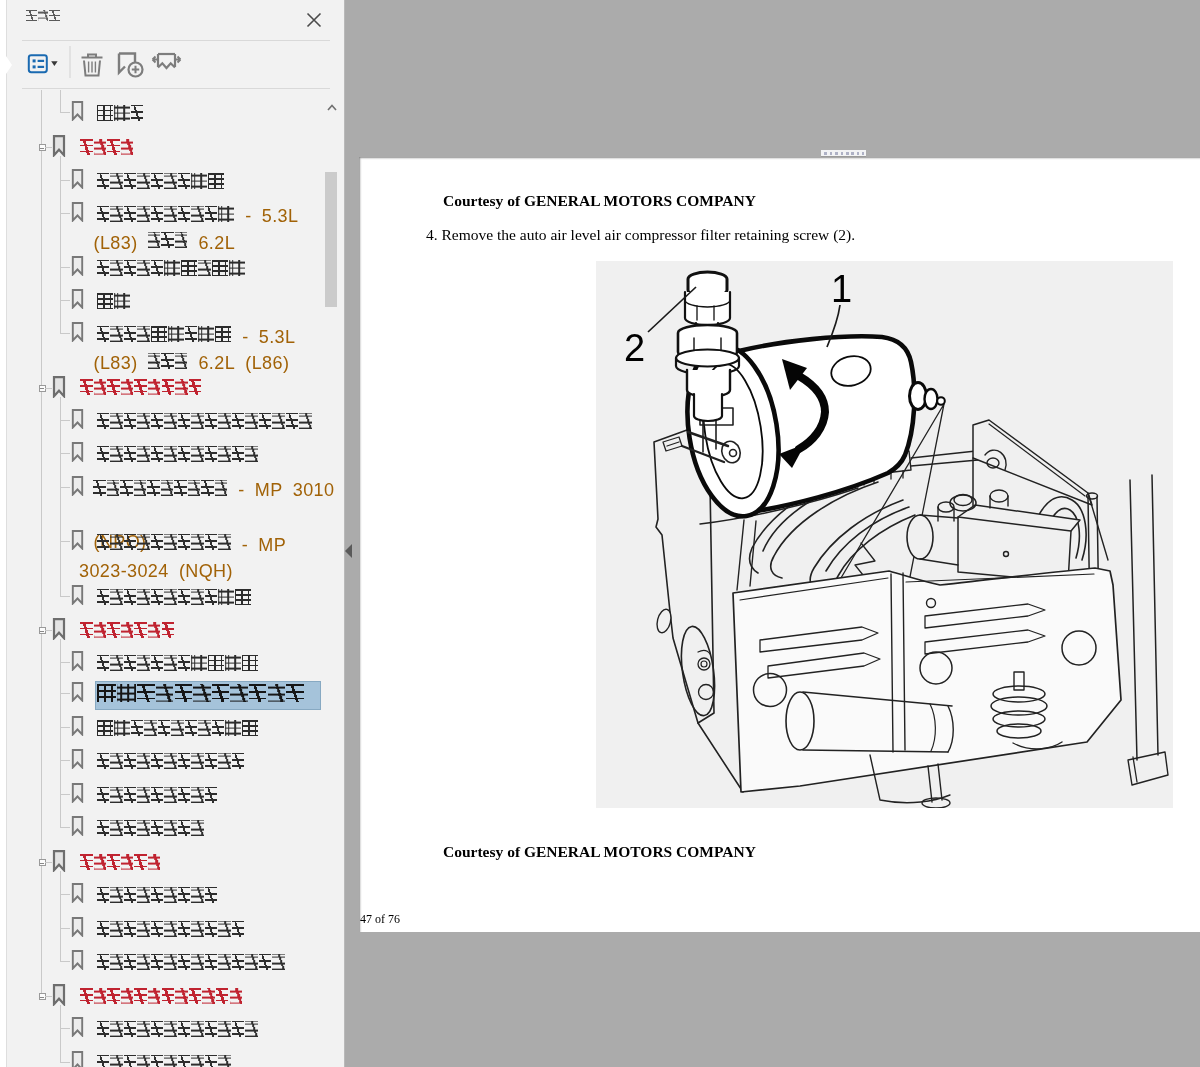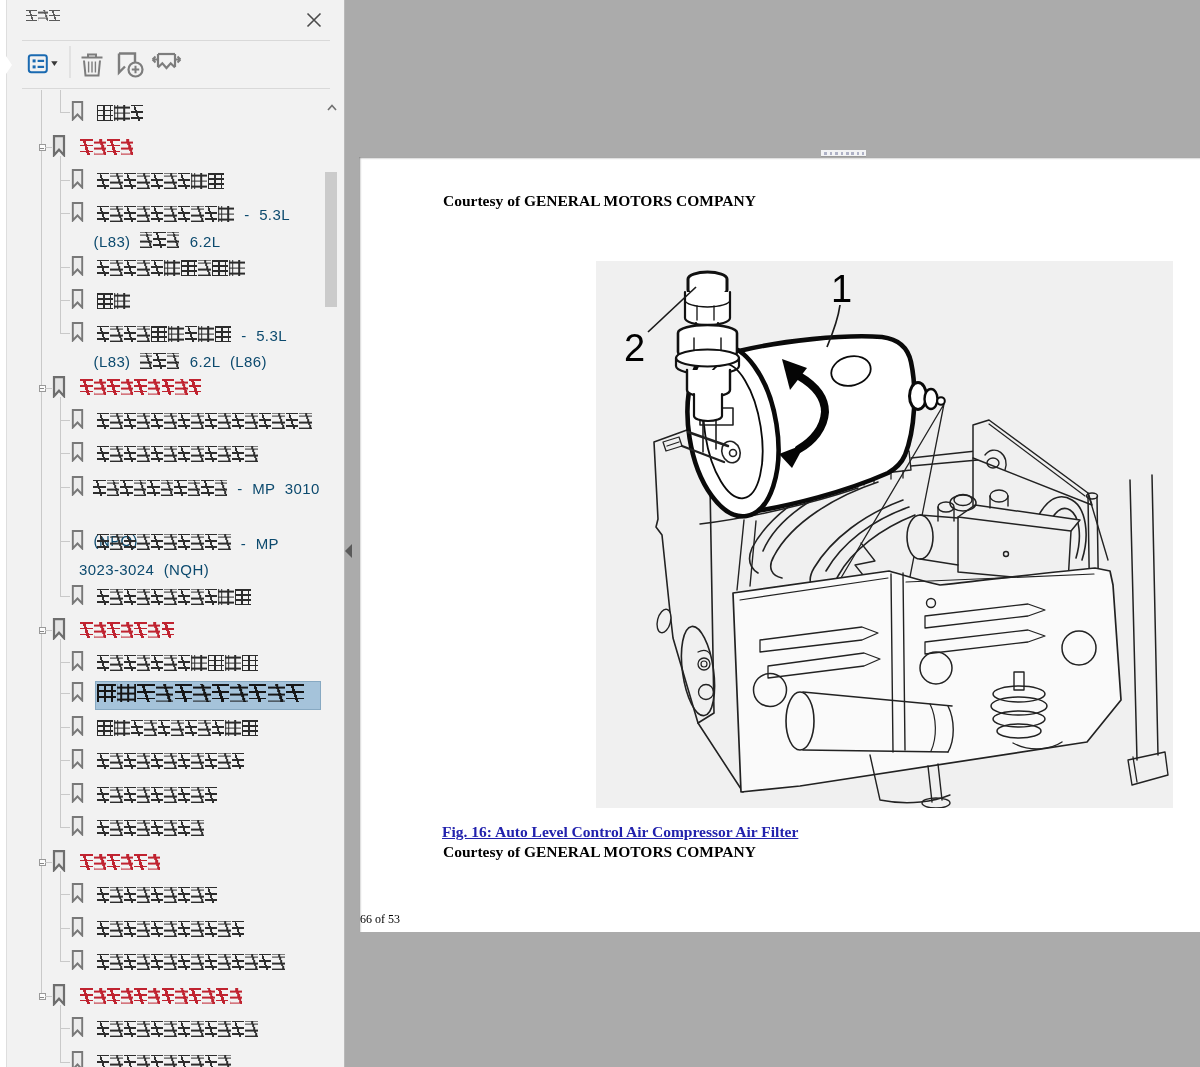--- a/index.html
+++ b/index.html
@@ -36,21 +36,21 @@
 
 
 #tbar { position:absolute; left:0; top:44px; width:345px; height:44px; }
 
 
 .tl { position:absolute; background:#c9c9c9; }
 .xb { position:absolute; width:7px; height:7px; background:#fcfcfc; border:1px solid #9a9a9a; }
 .xb:after { content:""; display:block; margin:2.5px auto 0; width:3.5px; height:1px; background:#888; }
 .bi { position:absolute; }
 .row { position:absolute; white-space:nowrap; font-size:15px; color:#1e1e1e; }
-.row i { font-style:normal; font-family:"Liberation Sans", sans-serif; font-size:15px; color:#0c4a6e;
+.row i { font-style:normal; font-family:"Liberation Sans", sans-serif; font-size:18px; color:#a16207;
   display:inline-block; vertical-align:top; margin-top:1px; letter-spacing:0.4px; word-spacing:4.8px;}
 .selbg { position:absolute; left:95px; top:680.5px; width:226px; height:29.5px;
   background:#a5c3da; border:1px solid #87a9c2; }
 
 
 .g { display:inline-block; vertical-align:top; height:16px; margin:0.5px 1px 0 0; }
 .row .g:nth-child(even), #ptitle .g:nth-child(even) { background-position:0 2.6px, 3.2px 0; }
 .k { width:16px; background:
   repeating-linear-gradient(180deg, #2c2c2c 0 1.5px, transparent 1.5px 5px),
   repeating-linear-gradient(90deg, #2c2c2c 0 1.5px, transparent 1.5px 6.4px); }
@@ -76,20 +76,21 @@
 #sbthumb { position:absolute; left:325px; top:172px; width:12px; height:135px; background:#cbcbcb; }
 </style></head>
 <body>
 <div id="root">
 
 <div id="prevpage">
       <span></span>
     </div>
 <div id="page">
   <div class="serif" id="c1">Courtesy of GENERAL MOTORS COMPANY</div>
+  <div class="serif" id="step">4. Remove the auto air level air compressor filter retaining screw (2).</div>
   <div id="figbox"><svg width="577" height="547" viewBox="596 261 577 547" fill="none">
 <g stroke="#222" stroke-width="1.6" fill="none" stroke-linejoin="round" stroke-linecap="round">
 
   <path d="M687 430 L654 442 L658 519 L656 527 L662 535 L670 612 L673 638 L698 723 L714 713 L710 485 L703 434 Z" fill="#f0f0f0"></path>
   <path d="M663 442 l16 -5 l3 9 l-16 5 z M667 446 l12 -4" stroke-width="1.3"></path>
   <ellipse cx="698" cy="671" rx="15.5" ry="45" transform="rotate(-8 698 671)"></ellipse>
   <circle cx="704" cy="664" r="6" stroke-width="1.3"></circle>
   <circle cx="704" cy="664" r="3" stroke-width="1.2"></circle>
   <path d="M698 652 q8 -4 12 2" stroke-width="1.2"></path>
   <circle cx="706" cy="692" r="7.5" stroke-width="1.3"></circle>
@@ -210,23 +211,22 @@
   <path d="M694 394 L694 416 A14 5 0 0 0 722 416 L722 394" stroke-width="2.2"></path>
 </g>
 
 <g stroke="#1a1a1a" stroke-width="1.7" fill="none">
   <path d="M648 332 L696 287"></path>
   <path d="M840 305 C838 320 832 335 827 347"></path>
 </g>
 <text x="624" y="361" font-family="Liberation Sans, sans-serif" font-size="38" fill="#000">2</text>
 <text x="831" y="302" font-family="Liberation Sans, sans-serif" font-size="38" fill="#000">1</text>
 </svg></div>
-  <div class="serif" id="figcap">Fig. 16: Auto Level Control Air Compressor Air Filter</div>
   <div class="serif" id="c2">Courtesy of GENERAL MOTORS COMPANY</div>
-  <div class="serif" id="pgno">66 of 53</div>
+  <div class="serif" id="pgno">47 of 76</div>
 </div>
 <div id="collapse"></div>
 
 <div id="panel">
   <div id="lstrip"></div>
       <div id="lnotch"></div>
   <div id="ptitle"><b class="g hd"></b><b class="g hd"></b><b class="g hd"></b></div>
   <div id="pclose"><svg width="16" height="16" viewBox="0 0 16 16">
           <path d="M1.5 1.5 L14.5 14.5 M14.5 1.5 L1.5 14.5" stroke="#4b4b4b" stroke-width="1.6"></path>
         </svg></div>

